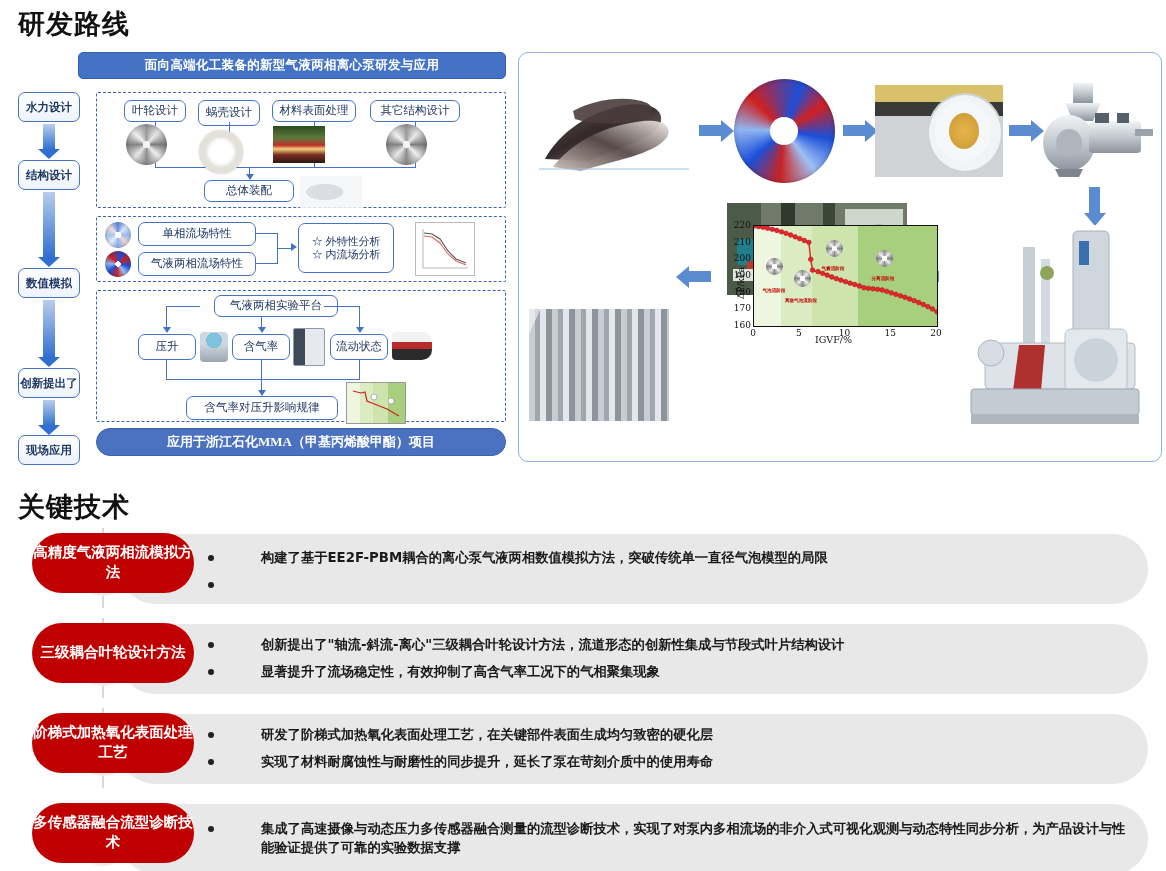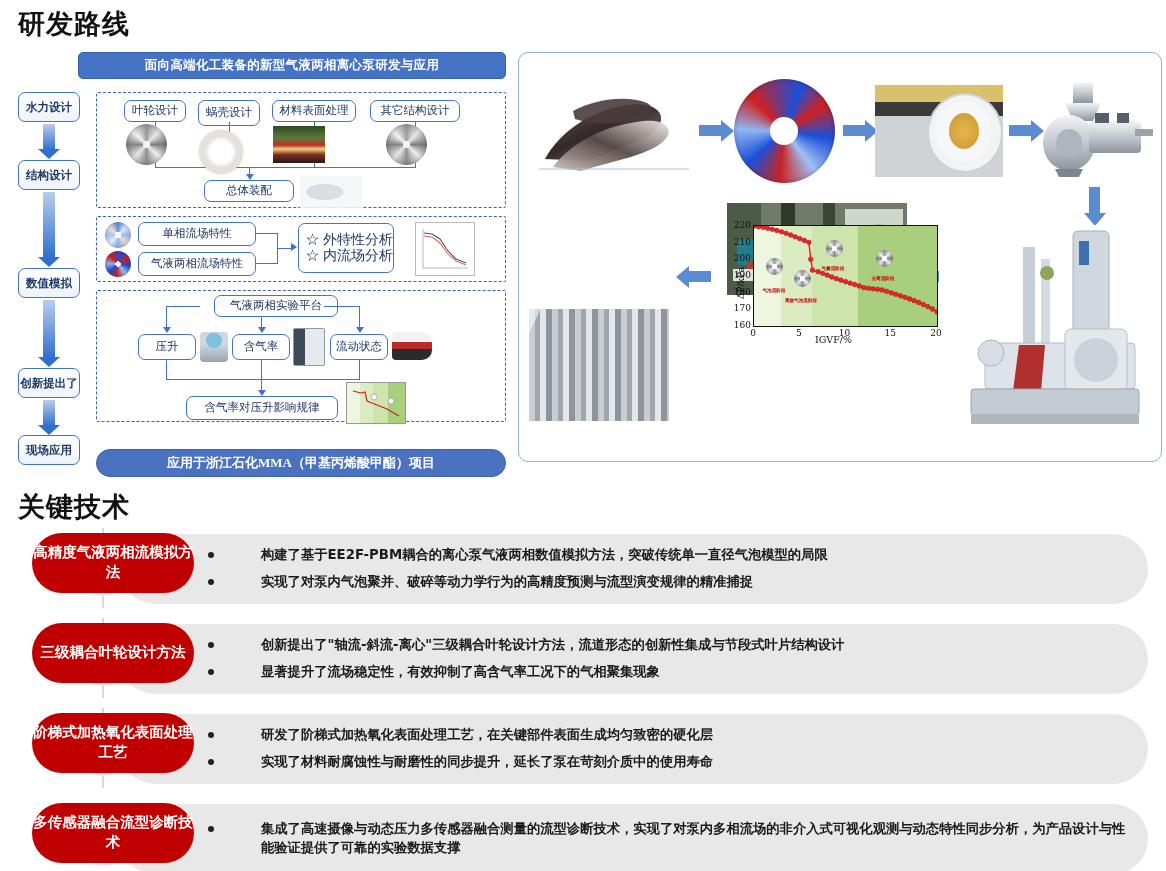--- a/index.html
+++ b/index.html
@@ -74,21 +74,21 @@
     line-height:1.15;
   }
   .thinline{position:absolute;background:#4472c4;}
   .tinyarrow{
     position:absolute;width:0;height:0;
     border-left:4px solid transparent;border-right:4px solid transparent;
     border-top:6px solid #4472c4;
   }
 
   .bottombar{
-    position:absolute;left:78px;top:397px;width:410px;height:28px;
+    position:absolute;left:78px;top:376px;width:410px;height:28px;
     background:#4a72c0;border:1px solid #3c62ab;border-radius:14px;
     color:#fff;font-weight:bold;font-size:13px;
     display:flex;align-items:center;justify-content:center;
     box-sizing:border-box;
   }
 
   
   .thumb{position:absolute;overflow:hidden;}
   .imp-disc{
     border-radius:50%;
@@ -310,21 +310,21 @@
 
   <div class="nbox" style="left:120px;top:170px;width:118px;height:24px">单相流场特性</div>
   <div class="nbox" style="left:120px;top:200px;width:118px;height:24px">气液两相流场特性</div>
 
   <div class="thinline" style="left:238px;top:181px;width:22px;height:1.2px"></div>
   <div class="thinline" style="left:238px;top:211px;width:22px;height:1.2px"></div>
   <div class="thinline" style="left:259px;top:181px;width:1.2px;height:31px"></div>
   <div class="thinline" style="left:259px;top:196px;width:16px;height:1.2px"></div>
   <div style="position:absolute;left:273px;top:191px;width:0;height:0;border-top:4px solid transparent;border-bottom:4px solid transparent;border-left:6px solid #4472c4"></div>
 
-  <div class="nbox" style="left:280px;top:171px;width:96px;height:50px;flex-direction:column;align-items:flex-end;justify-content:center;font-size:14px">
+  <div class="nbox" style="left:280px;top:171px;width:96px;height:50px;flex-direction:column;align-items:center;justify-content:center;font-size:11px">
     <span>☆ 外特性分析</span>
     <span>☆ 内流场分析</span>
   </div>
 
   <div class="minichart" style="left:397px;top:170px;width:58px;height:52px">
     <svg width="58" height="52" viewBox="0 0 58 52" aria-hidden="true">
       <polyline points="8,10 16,11 24,16 32,28 40,36 50,40" fill="none" stroke="#555" stroke-width="1.1"></polyline>
       <polyline points="8,13 16,14 24,20 32,31 40,38 50,42" fill="none" stroke="#e06666" stroke-width="1.1"></polyline>
       <line x1="7" y1="6" x2="7" y2="45" stroke="#999" stroke-width=".7"></line>
       <line x1="7" y1="45" x2="52" y2="45" stroke="#999" stroke-width=".7"></line>
@@ -562,21 +562,20 @@
     <div class="kt-num">1</div>
     <div class="kt-body"></div>
     <div class="kt-pill">高精度气液两相流模拟方法</div>
     <div class="kt-bullets">
       <div class="kt-bullet">
         <span class="kt-dot"></span>
         <span class="txt">构建了基于EE2F-PBM耦合的离心泵气液两相数值模拟方法，突破传统单一直径气泡模型的局限</span>
       </div>
       <div class="kt-bullet">
         <span class="kt-dot"></span>
-        <span class="txt">实现了对泵内气泡聚并、破碎等动力学行为的高精度预测与流型演变规律的精准捕捉</span>
       </div>
     </div>
   </div>
 
   <div class="kt-row">
     <div class="kt-rail"></div>
     <div class="kt-num">2</div>
     <div class="kt-body"></div>
     <div class="kt-pill">三级耦合叶轮设计方法</div>
     <div class="kt-bullets">

